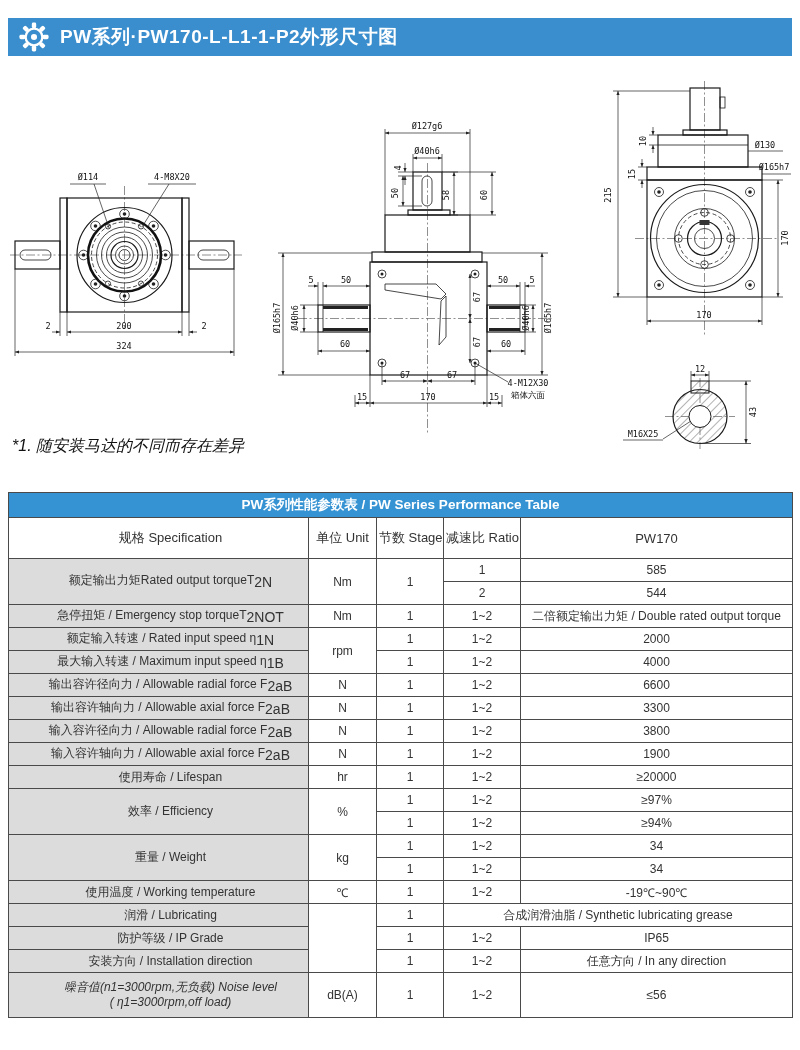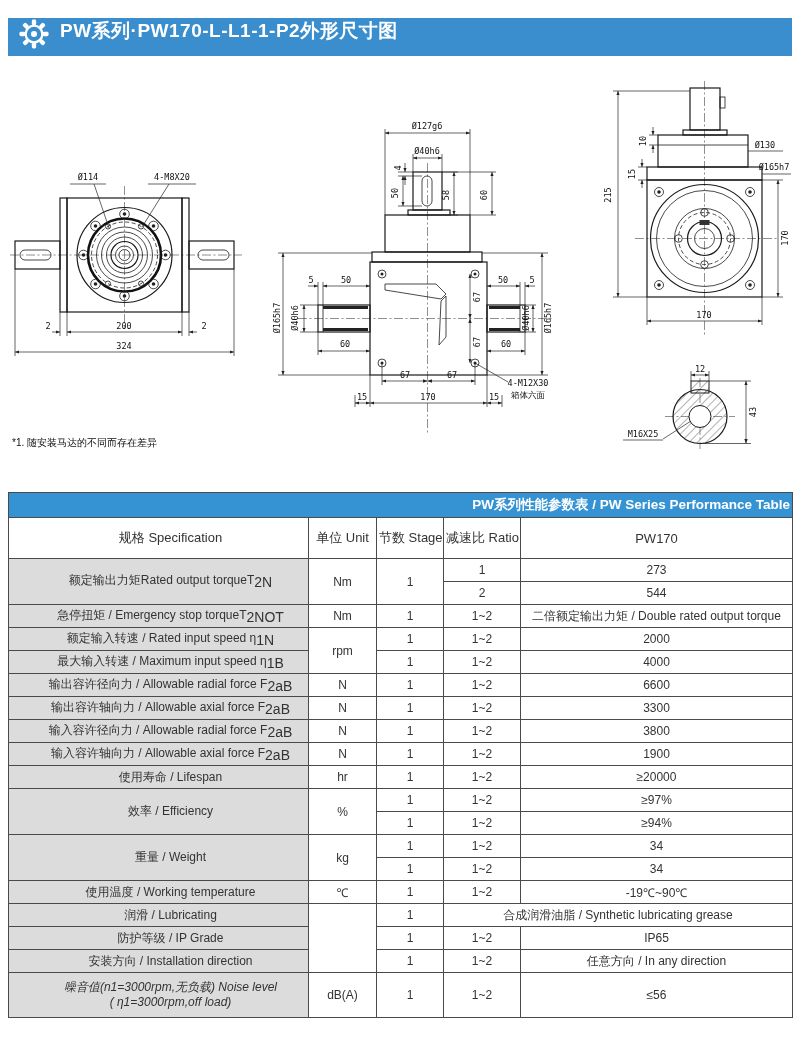--- a/index.html
+++ b/index.html
@@ -1,29 +1,29 @@
 <!DOCTYPE html>
 <html><head>
 <meta charset="utf-8">
 <style>
   html,body{margin:0;padding:0;background:#fff;}
   .page{position:relative;width:800px;height:1050px;background:#fff;overflow:hidden;
         font-family:"Liberation Sans",sans-serif;}
   .header-bar{position:absolute;left:8px;top:18px;width:784px;height:38px;background:#3a8ecd;
-        display:flex;align-items:flex-start;gap:10px;padding-left:10px;box-sizing:border-box;}
+        display:flex;align-items:center;gap:10px;padding-left:10px;box-sizing:border-box;}
   .page-title{color:#fff;font-size:19px;font-weight:700;letter-spacing:.5px;white-space:nowrap;}
   .svg-front{position:absolute;left:8px;top:140px;}
   .svg-side{position:absolute;left:270px;top:85px;}
   .svg-top{position:absolute;left:555px;top:75px;}
-  .note1{position:absolute;left:12px;top:436px;font-size:10px;color:#111;}
+  .note1{position:absolute;left:12px;top:436px;font-size:16px;color:#111;font-style:italic;}
   .tablewrap{position:absolute;left:8px;top:492px;width:784px;}
   table{border-collapse:collapse;table-layout:fixed;width:784px;font-size:12px;color:#333;}
   th,td{border:1px solid #4a4a4a;text-align:center;vertical-align:middle;height:22px;
         padding:0 2px;white-space:nowrap;overflow:hidden;font-weight:400;}
-  tr.titlerow th{background:#3693d3;color:#fff;font-size:13.5px;font-weight:700;height:24px;text-align:right;}
+  tr.titlerow th{background:#3693d3;color:#fff;font-size:13.5px;font-weight:700;height:24px;}
   tr.headrow th{height:40px;font-size:13px;color:#333;background:#fff;}
   .spec{background:#dcdcdc;padding-left:26px;}
   .h2{white-space:normal;height:44px;line-height:1.25;font-style:italic;}
   sub{font-size:14px;}
   .footnotes{position:absolute;left:10px;top:1007px;font-size:10px;font-weight:700;color:#222;}
   .footnotes>span{margin-right:14px;}
   
   .ol{fill:none;stroke:#1a1a1a;stroke-width:1.2;}
   .ol2{fill:none;stroke:#1a1a1a;stroke-width:.8;}
   .thick{fill:none;stroke:#111;stroke-width:2.6;}
@@ -338,21 +338,21 @@
             <th>减速比 Ratio</th>
             <th>PW170</th>
           </tr>
       </thead>
       <tbody>
           <tr>
             <td rowspan="2" class="spec">额定输出力矩Rated output torqueT<sub>2N</sub></td>
             <td rowspan="2">Nm</td>
             <td rowspan="2">1</td>
             <td>1</td>
-            <td>273</td>
+            <td>585</td>
           </tr>
           <tr>
             <td>2</td>
             <td>544</td>
           </tr>
           <tr>
             <td class="spec">急停扭矩 / Emergency stop torqueT<sub>2NOT</sub></td>
             <td>Nm</td>
             <td>1</td>
             <td>1~2</td>

